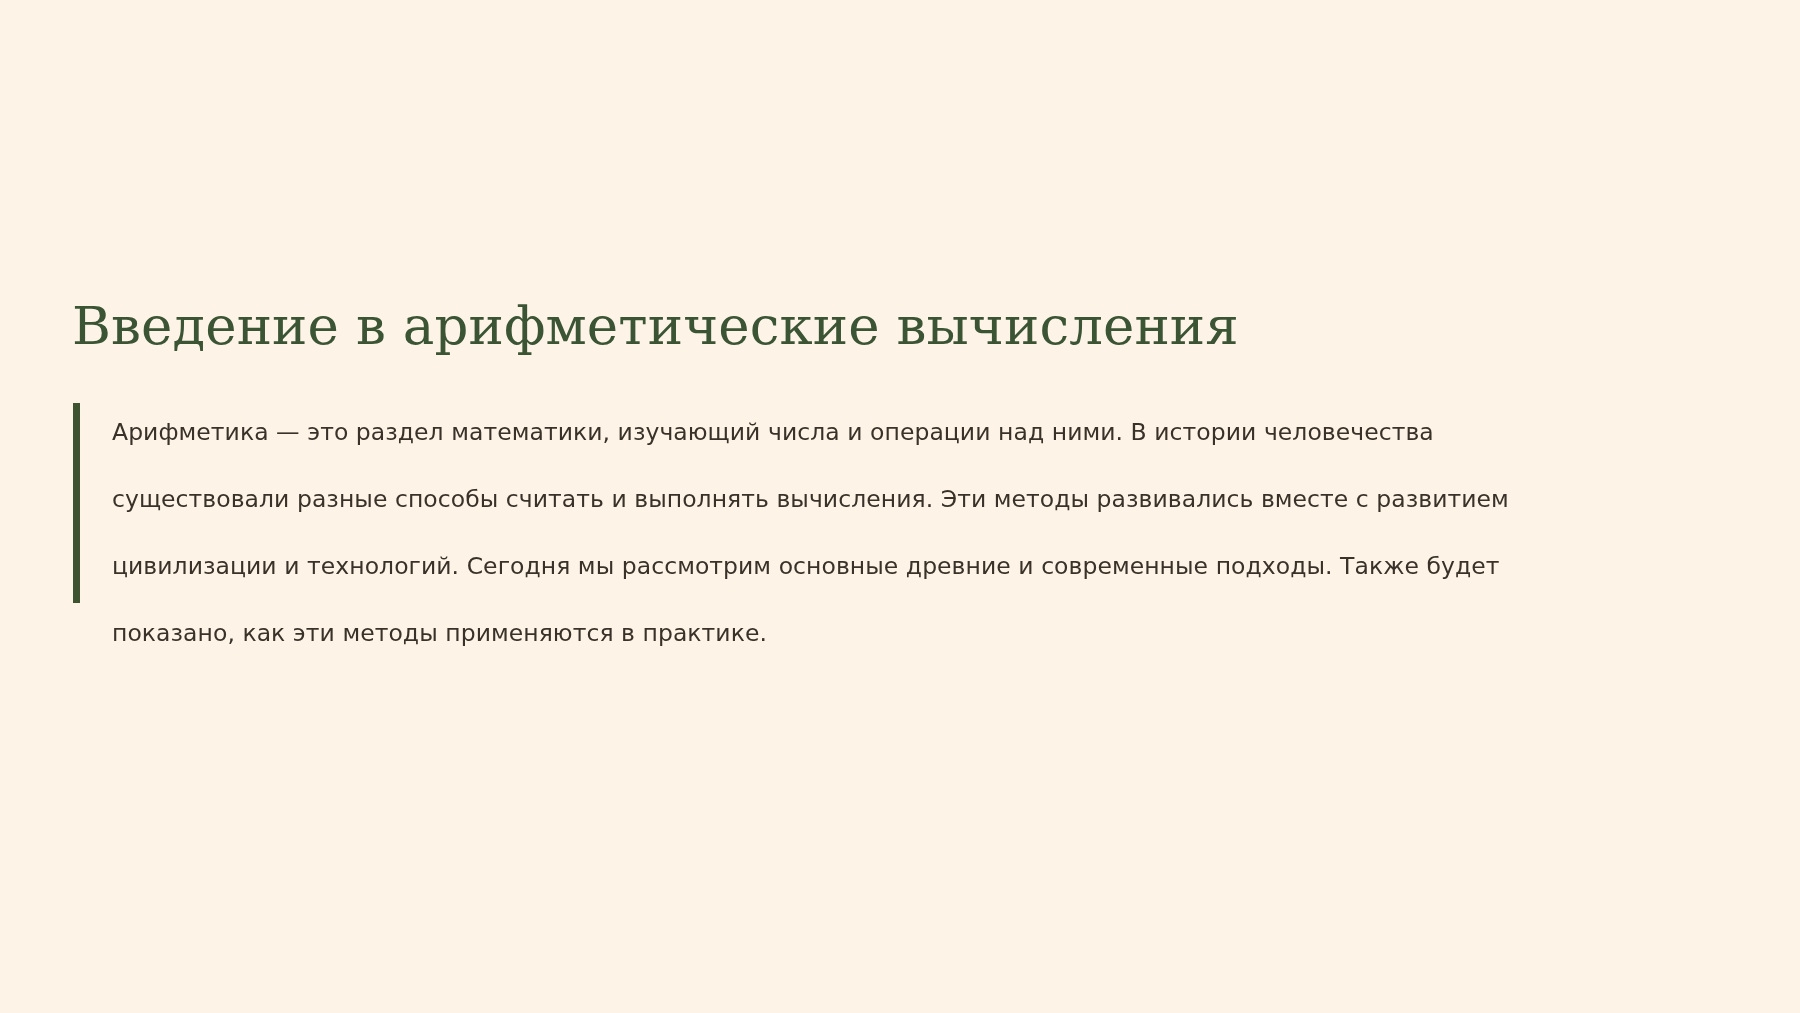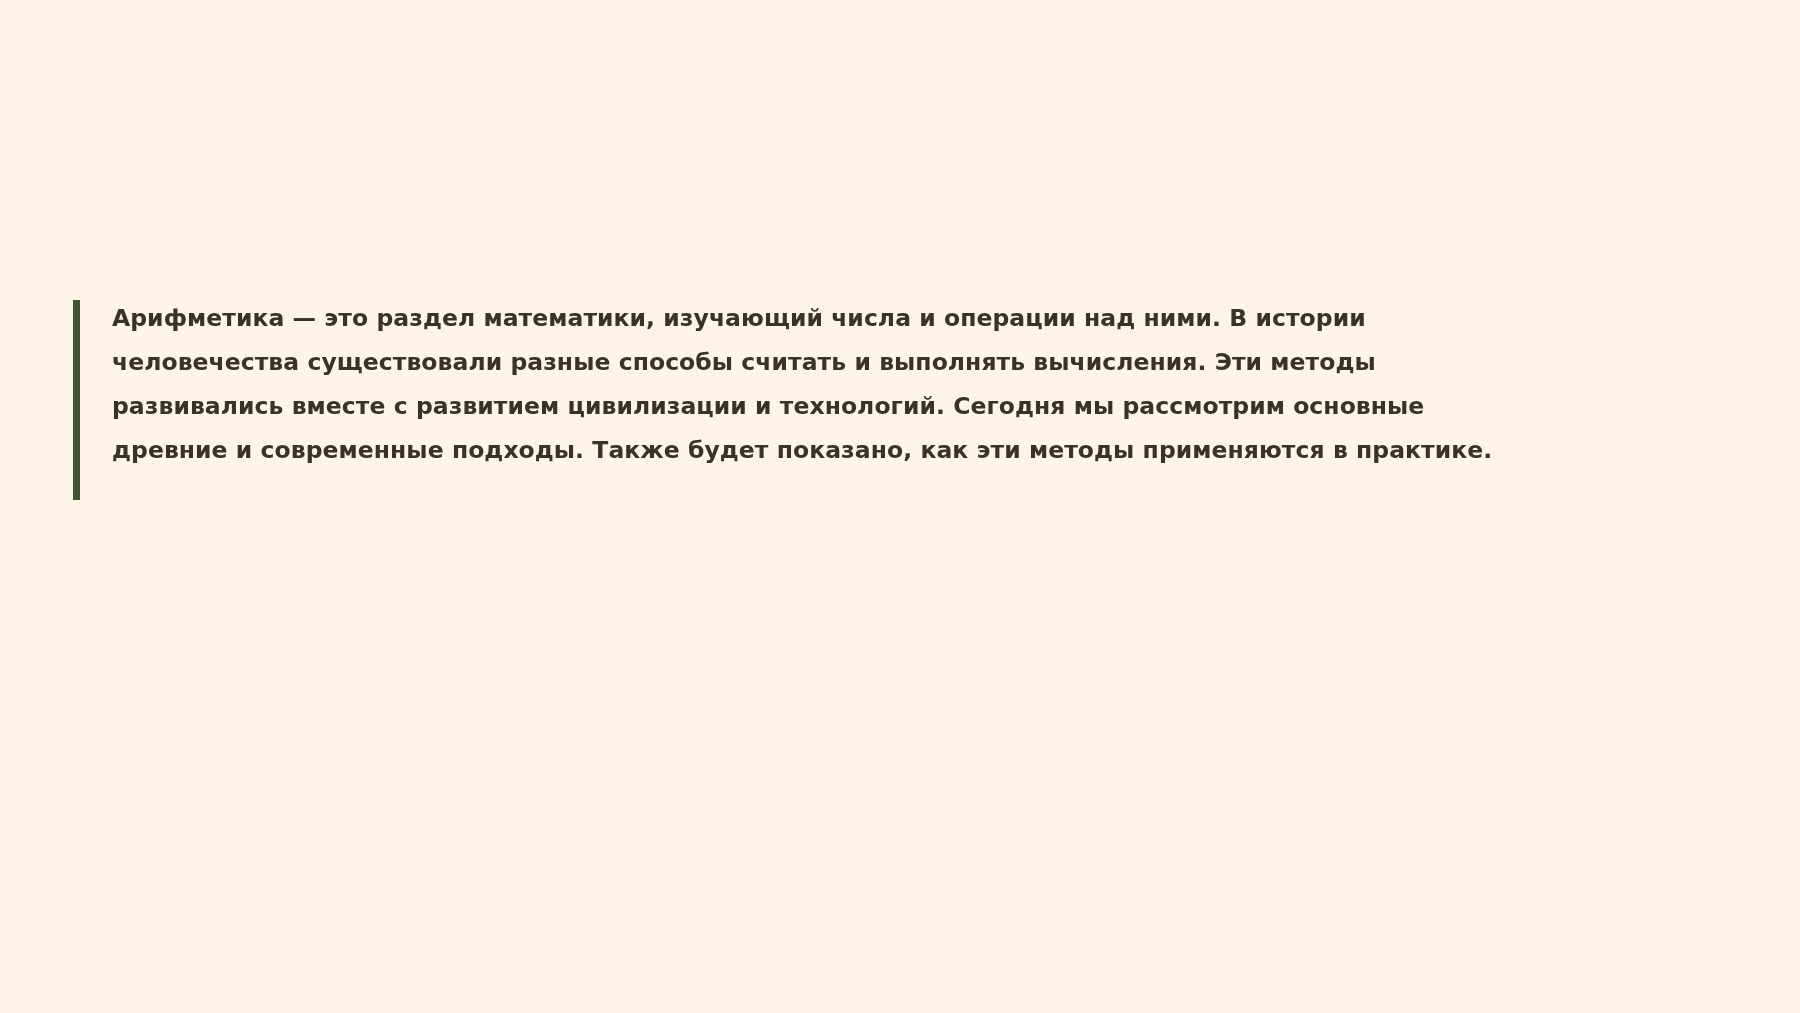--- a/index.html
+++ b/index.html
@@ -52,35 +52,36 @@
     top: 4px;
     width: 7px;
     height: 200px;
     background: #3e5430;
     border-radius: 0;
   }
 
   .callout-text {
     font-family: "DejaVu Sans", "Liberation Sans", sans-serif;
     font-size: 23.5px;
-    line-height: 44px;
+    line-height: 67px;
     color: #3a3228;
     margin: 0;
     max-width: 1412px;
     text-align: left;
-    font-weight: 700;
+    font-weight: 400;
     letter-spacing: 0.05px;
   }
 </style>
 </head>
 <body>
 
 <div class="slide">
   <div class="slide-body">
 
+    <h1 class="slide-title">Введение в арифметические вычисления</h1>
 
     <div class="callout">
       <div class="callout-bar"></div>
       <p class="callout-text">Арифметика — это раздел математики, изучающий числа и операции над ними. В истории человечества существовали разные способы считать и выполнять вычисления. Эти методы развивались вместе с развитием цивилизации и технологий. Сегодня мы рассмотрим основные древние и современные подходы. Также будет показано, как эти методы применяются в практике.</p>
     </div>
 
   </div>
 </div>
 
 </body></html>

